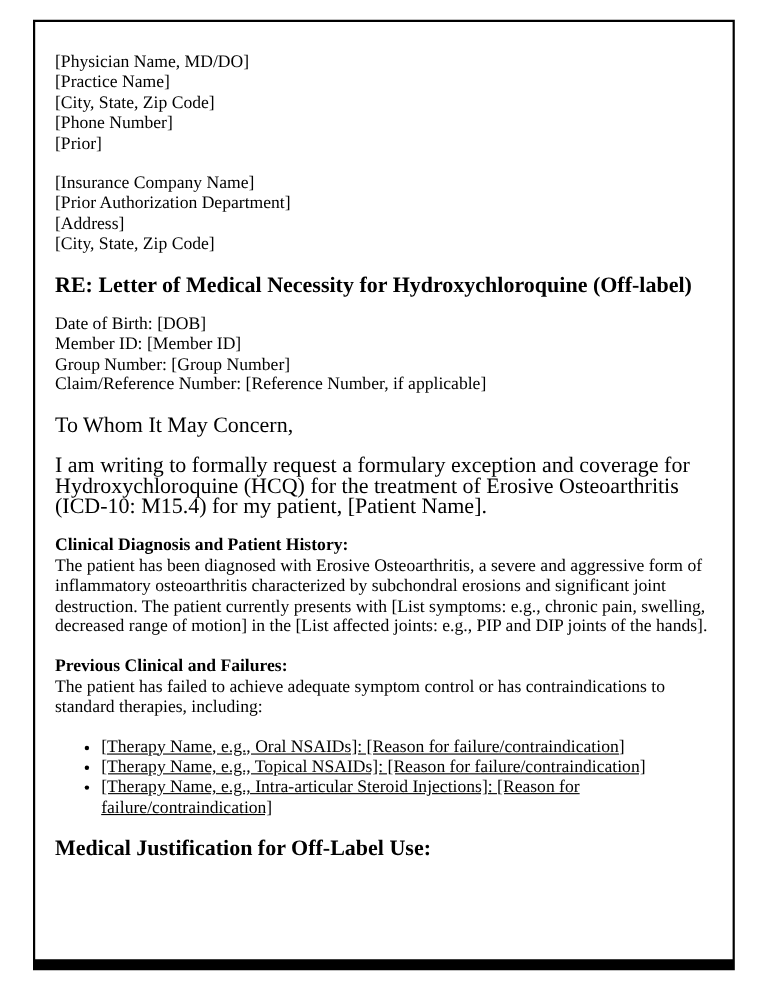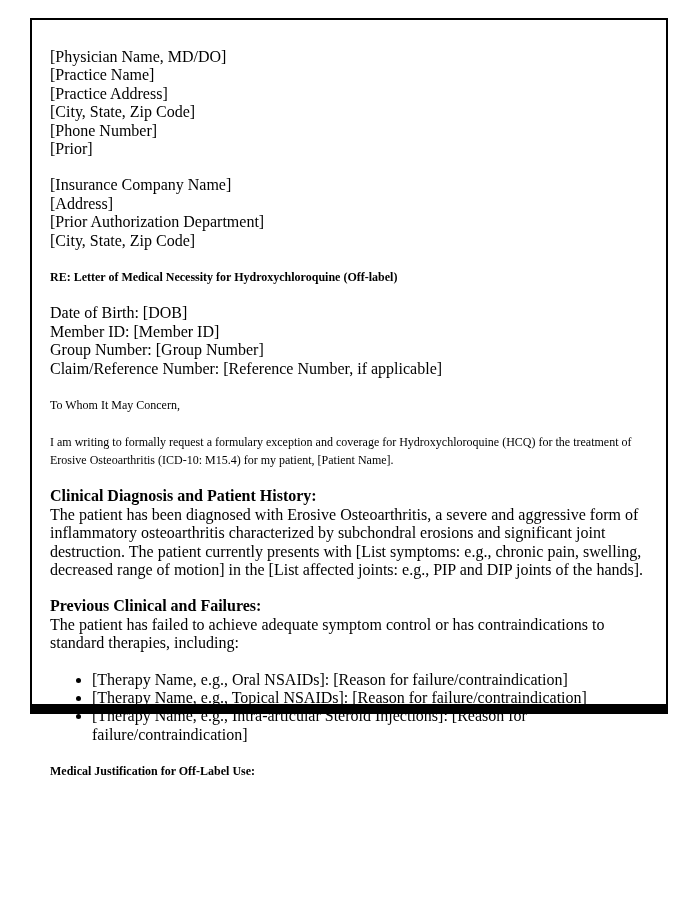--- a/index.html
+++ b/index.html
@@ -13,70 +13,70 @@
     position: relative;
     font-family: "Liberation Serif", serif;
     color: #000000;
     overflow: hidden;
   }
   .page {
     position: absolute;
     left: 30px;
     top: 18px;
     width: 638px;
-    height: 696px;
+    height: 864px;
     box-sizing: border-box;
     background: #ffffff;
     border: 2px solid #000000;
     border-bottom-width: 10px;
     padding: 28px 18px 20px 18px;
   }
   .line {
     font-size: 16px;
     line-height: 18.4px;
   }
   .block {
     margin: 0 0 18px 0;
   }
   .para {
-    font-size: 12px;
+    font-size: 20px;
     line-height: 18.4px;
     margin: 0 0 18px 0;
   }
   .heading {
     font-weight: bold;
   }
   ul.bullets {
     margin: 0 0 18px 0;
     padding: 0 0 0 42px;
     list-style-type: disc;
   }
   ul.bullets li {
     font-size: 16px;
     line-height: 18.4px;
+    text-decoration: underline;
   }
 </style>
 </head>
 <body>
 
 <div class="page">
 
   <div class="block">
     <div class="line">[Physician Name, MD/DO]</div>
     <div class="line">[Practice Name]</div>
-    <div class="line">[Practice Address]</div>
     <div class="line">[City, State, Zip Code]</div>
     <div class="line">[Phone Number]</div>
     <div class="line">[Prior]</div>
   </div>
 
   <div class="block">
     <div class="line">[Insurance Company Name]</div>
+    <div class="line">[Prior Authorization Department]</div>
     <div class="line">[Address]</div>
-    <div class="line">[Prior Authorization Department]</div>
     <div class="line">[City, State, Zip Code]</div>
   </div>
 
   <p class="para heading">RE: Letter of Medical Necessity for Hydroxychloroquine (Off-label)</p>
 
   <div class="block">
     <div class="line">Date of Birth: [DOB]</div>
     <div class="line">Member ID: [Member ID]</div>
     <div class="line">Group Number: [Group Number]</div>
     <div class="line">Claim/Reference Number: [Reference Number, if applicable]</div>

